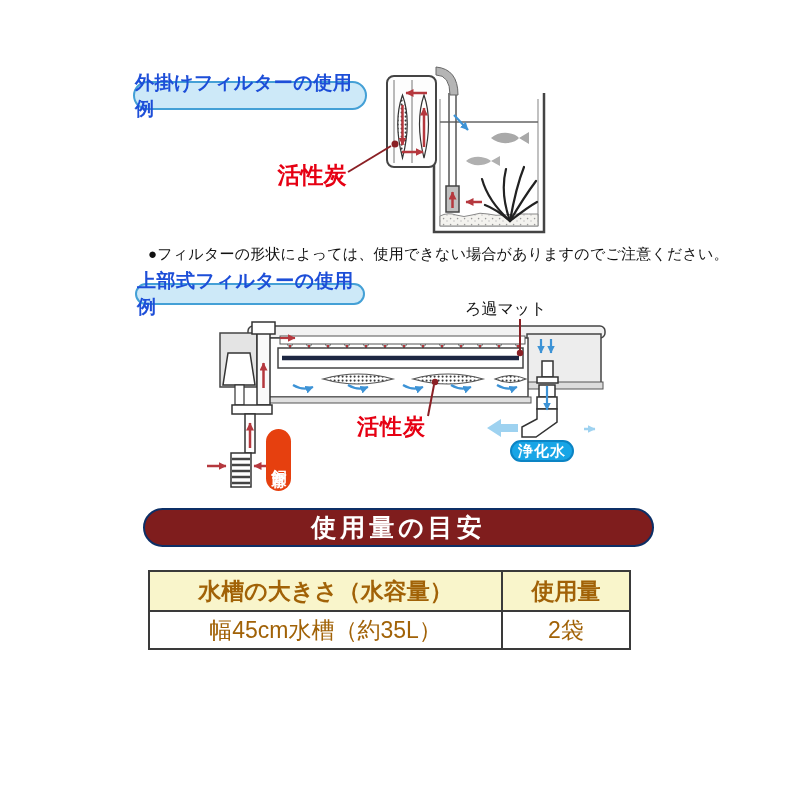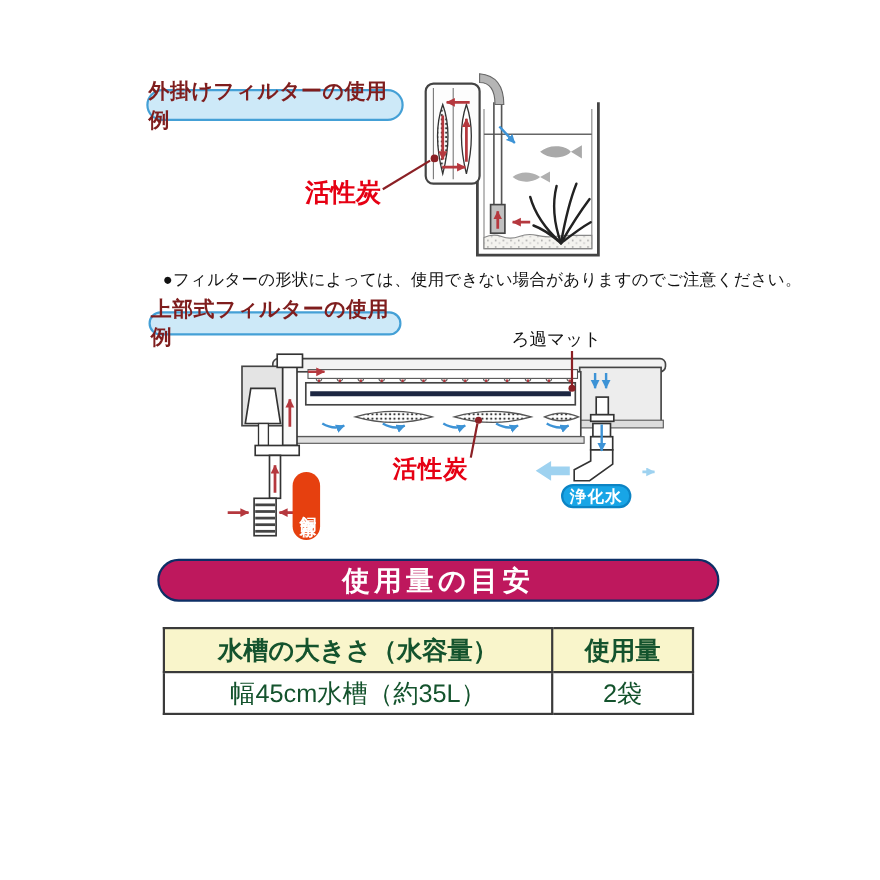--- a/index.html
+++ b/index.html
@@ -1,35 +1,35 @@
 <!DOCTYPE html>
 <html><head>
 <meta charset="utf-8">
 <style>
   html,body{margin:0;padding:0;background:#fff;}
   .stage{position:relative;width:800px;height:800px;background:#ffffff;overflow:hidden;
          font-family:"Liberation Sans","DejaVu Sans",sans-serif;color:#1a1a1a;}
   .abs{position:absolute;}
   .pill{display:flex;align-items:center;justify-content:center;
         background:#cde9f8;border:2px solid #44a0d6;border-radius:16px;
-        font-size:19px;font-weight:bold;color:#7f1d1d;box-sizing:border-box;letter-spacing:.5px;}
+        font-size:19px;font-weight:bold;color:#1d4ed8;box-sizing:border-box;letter-spacing:.5px;}
   .note{font-size:15px;color:#111;letter-spacing:.2px;}
   .carbon-label{font-size:22px;font-weight:bold;color:#e60013;letter-spacing:1px;}
   .vpill{display:flex;align-items:center;justify-content:center;
          background:#e6400f;border-radius:13px;color:#fff;font-weight:bold;font-size:15px;
          writing-mode:vertical-rl;text-orientation:upright;letter-spacing:2px;box-sizing:border-box;}
   .hpill{display:flex;align-items:center;justify-content:center;
          background:#18a5e6;border:2px solid #0c84c4;border-radius:12px;color:#fff;
          font-weight:bold;font-size:15px;box-sizing:border-box;letter-spacing:1px;text-align:right;}
   .banner{display:flex;align-items:center;justify-content:center;
-          background:#be185d;border:2px solid #0d2f66;border-radius:20px;
+          background:#7f1d1d;border:2px solid #0d2f66;border-radius:20px;
           color:#fff;font-size:25px;font-weight:bold;letter-spacing:4px;box-sizing:border-box;}
   table.usage{border-collapse:collapse;table-layout:fixed;background:#fff;}
   table.usage th,table.usage td{border:2px solid #3a3a3a;text-align:center;
-          font-size:23px;color:#14532d;padding:0;}
+          font-size:23px;color:#a16207;padding:0;}
   table.usage th{background:#f9f5cb;height:38px;font-weight:bold;}
   table.usage td{height:36px;font-weight:normal;}
   .c1{width:351px;} .c2{width:126px;margin-left:24px;}
 </style>
 </head>
 <body>
 
 <div class="stage">
 
   <div class="pill abs" style="left:133px;top:81px;width:234px;height:29px;">外掛けフィルターの使用例</div>

